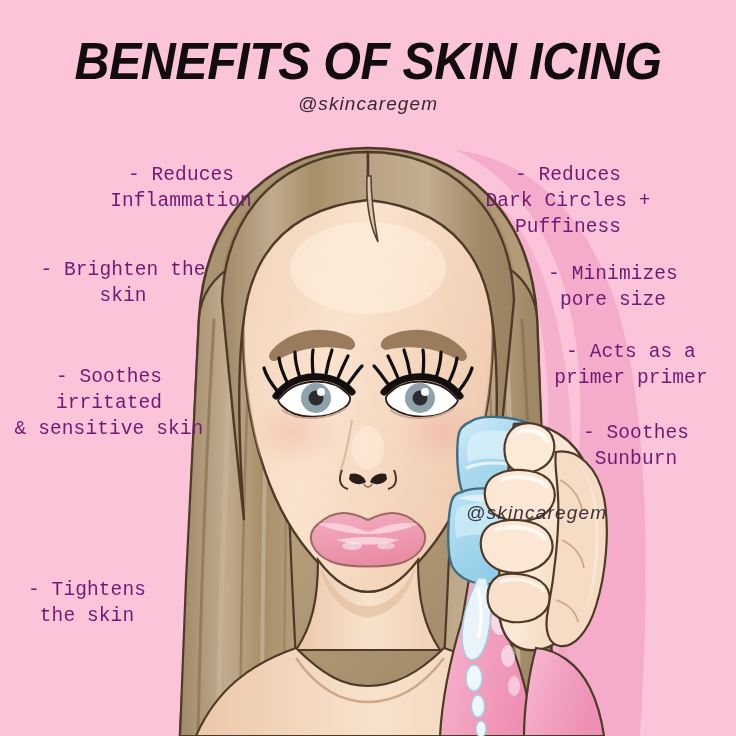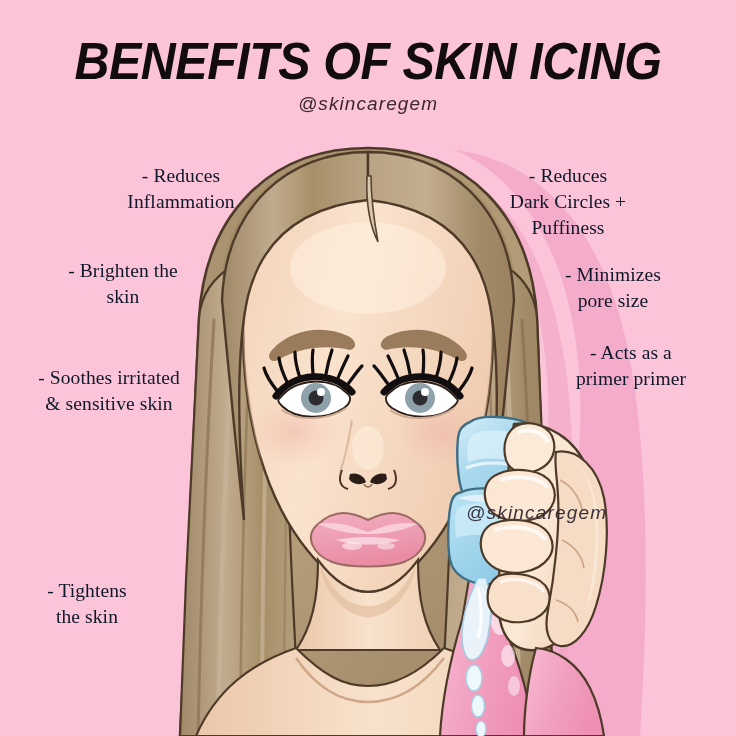--- a/index.html
+++ b/index.html
@@ -42,24 +42,24 @@
     font-family: "Liberation Sans", sans-serif;
     font-style: italic;
     font-size: 19px;
     letter-spacing: 1.1px;
     color: #3d2530;
   }
 
   
   .benefit {
     position: absolute;
-    font-family: Liberation Serif, serif;
+    font-family: Liberation Mono, monospace;
     font-size: 19.5px;
     line-height: 1.33;
-    color: #0f172a;
+    color: #701a75;
     white-space: pre-line;
     letter-spacing: 0.1px;
   }
   .benefit.l { text-align: center; }
   .benefit.r { text-align: center; }
 
   #b-inflammation { left: 86px;  top: 163px; width: 190px; }
   #b-brighten     { left: 28px;  top: 258px; width: 190px; }
   #b-soothes-irr  { left: 0px;   top: 365px; width: 198px; text-align: center; padding-left: 10px; }
   #b-circulation  { left: 12px;  top: 443px; width: 170px; }
@@ -401,14 +401,16 @@
   <div class="benefit l" id="b-tightens">- Tightens
 the skin</div>
 
   <div class="benefit r" id="b-darkcircles">- Reduces
 Dark Circles +
 Puffiness</div>
   <div class="benefit r" id="b-pores">- Minimizes
 pore size</div>
   <div class="benefit r" id="b-primer">- Acts as a
 primer primer</div>
+  <div class="benefit r" id="b-sunburn">- Soothes
+Sunburn</div>
 
 </div>
 
 </body></html>

